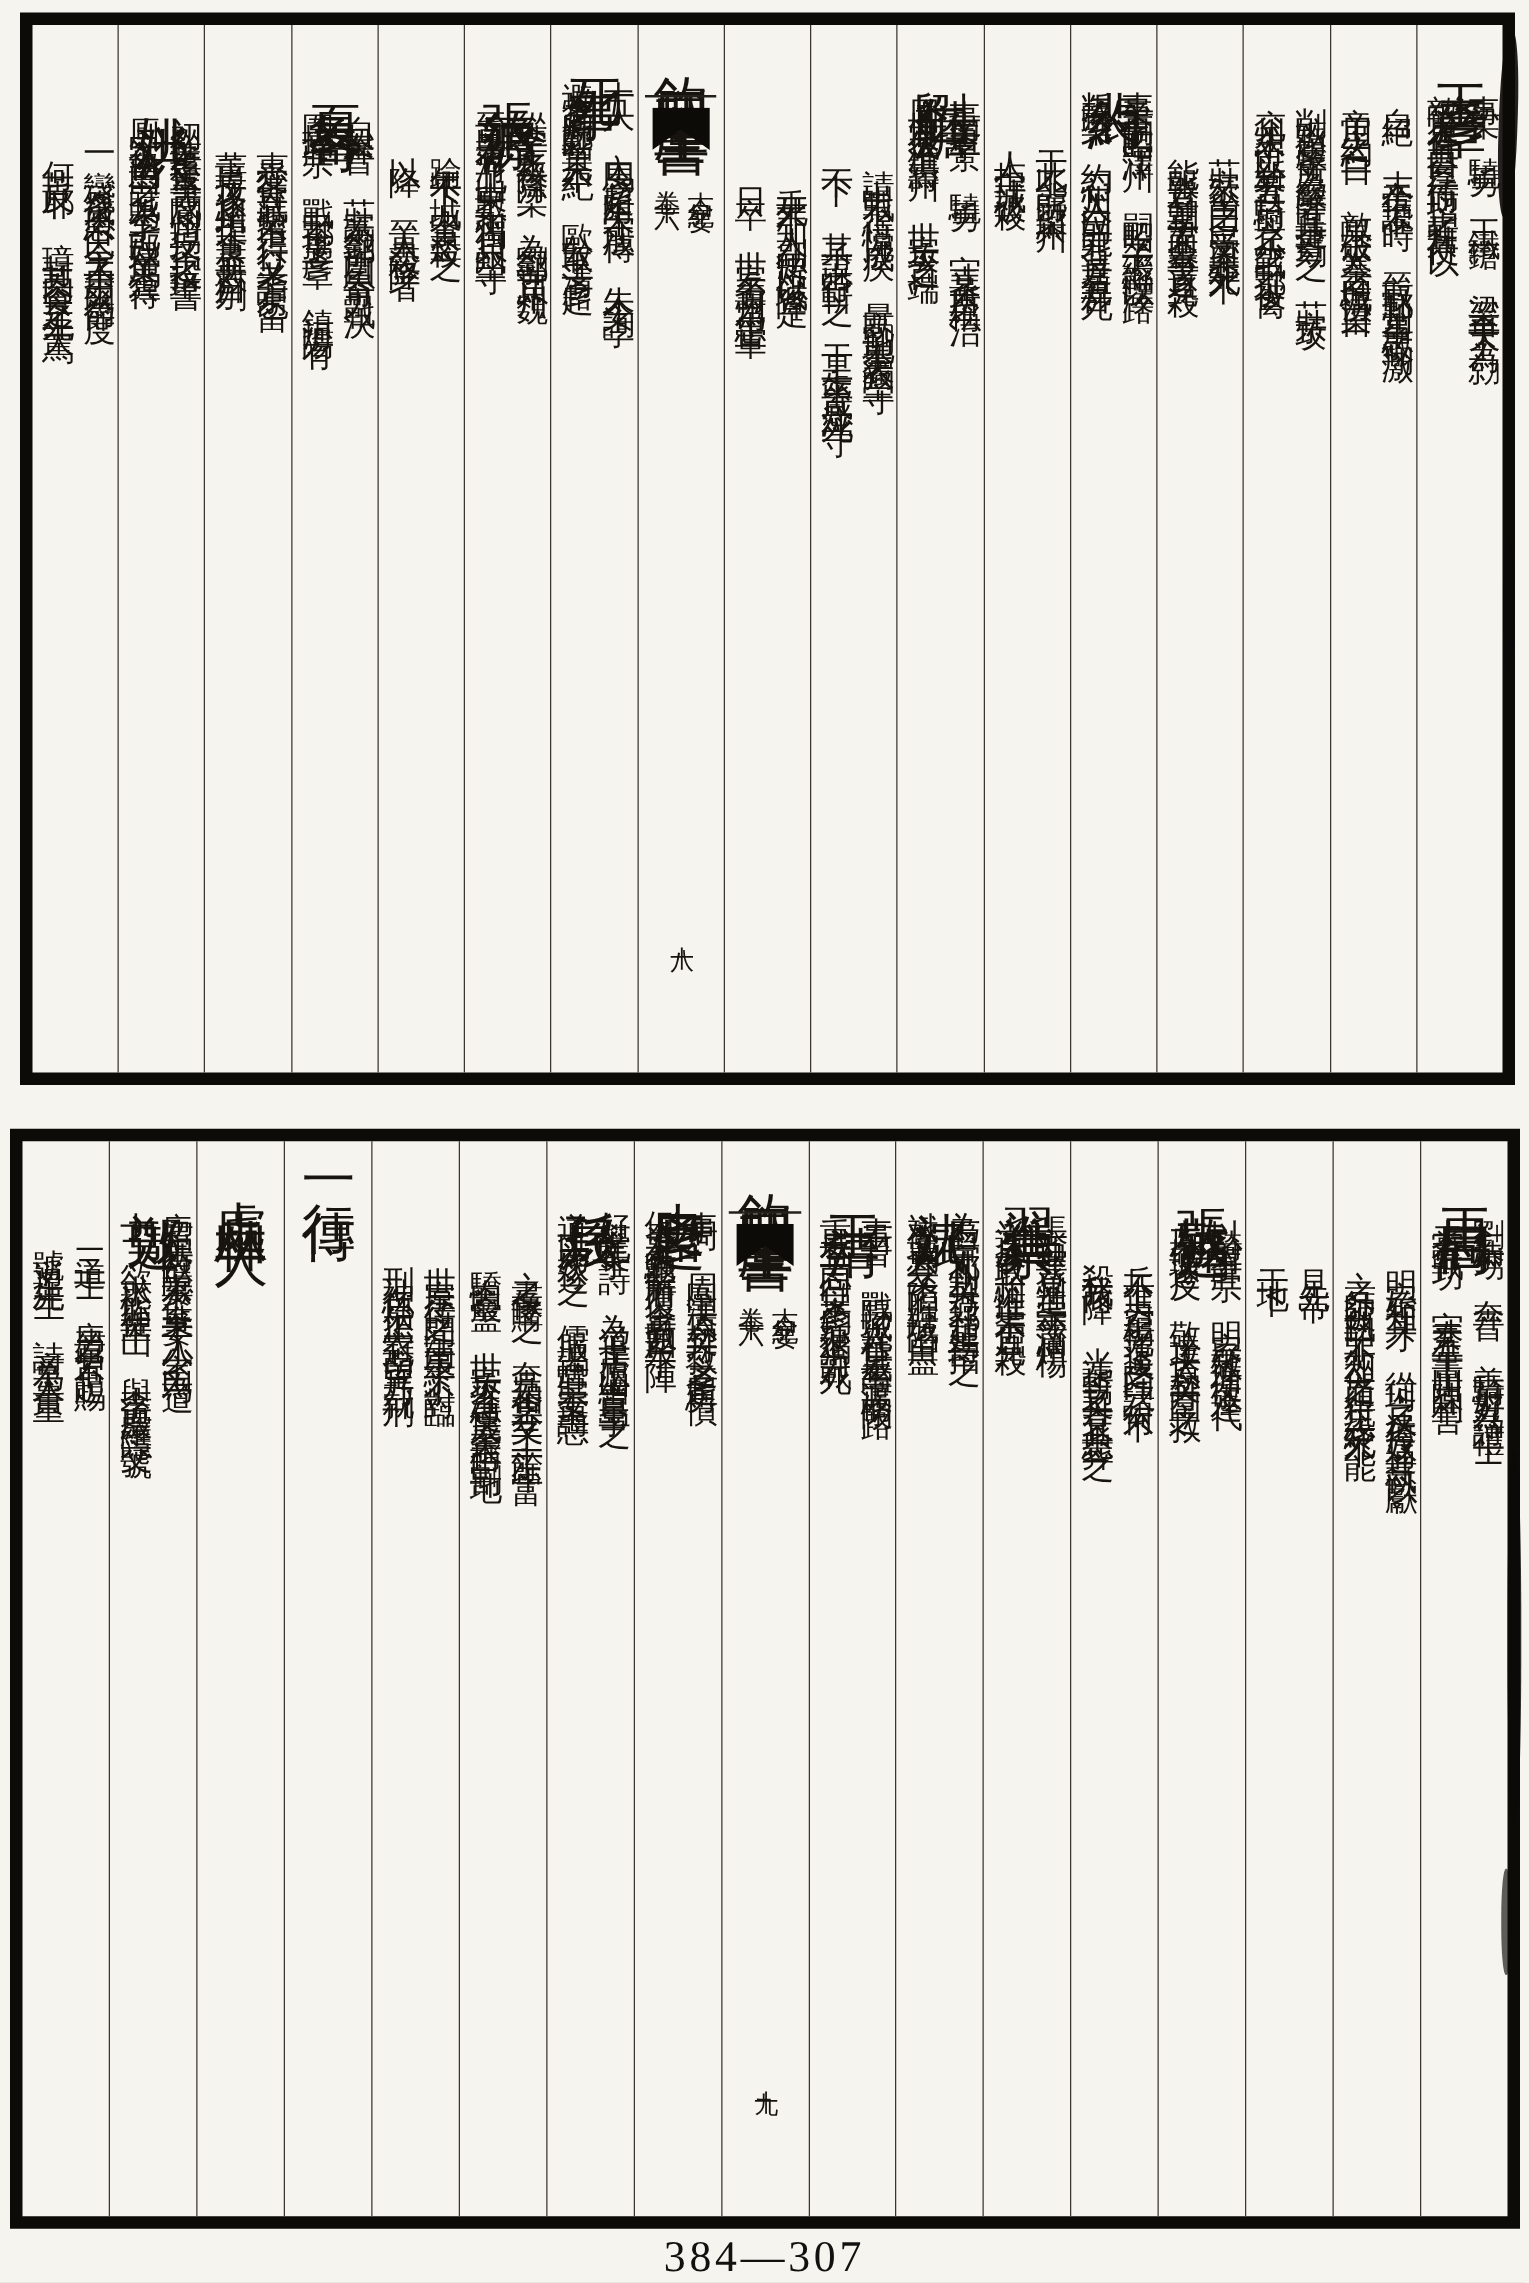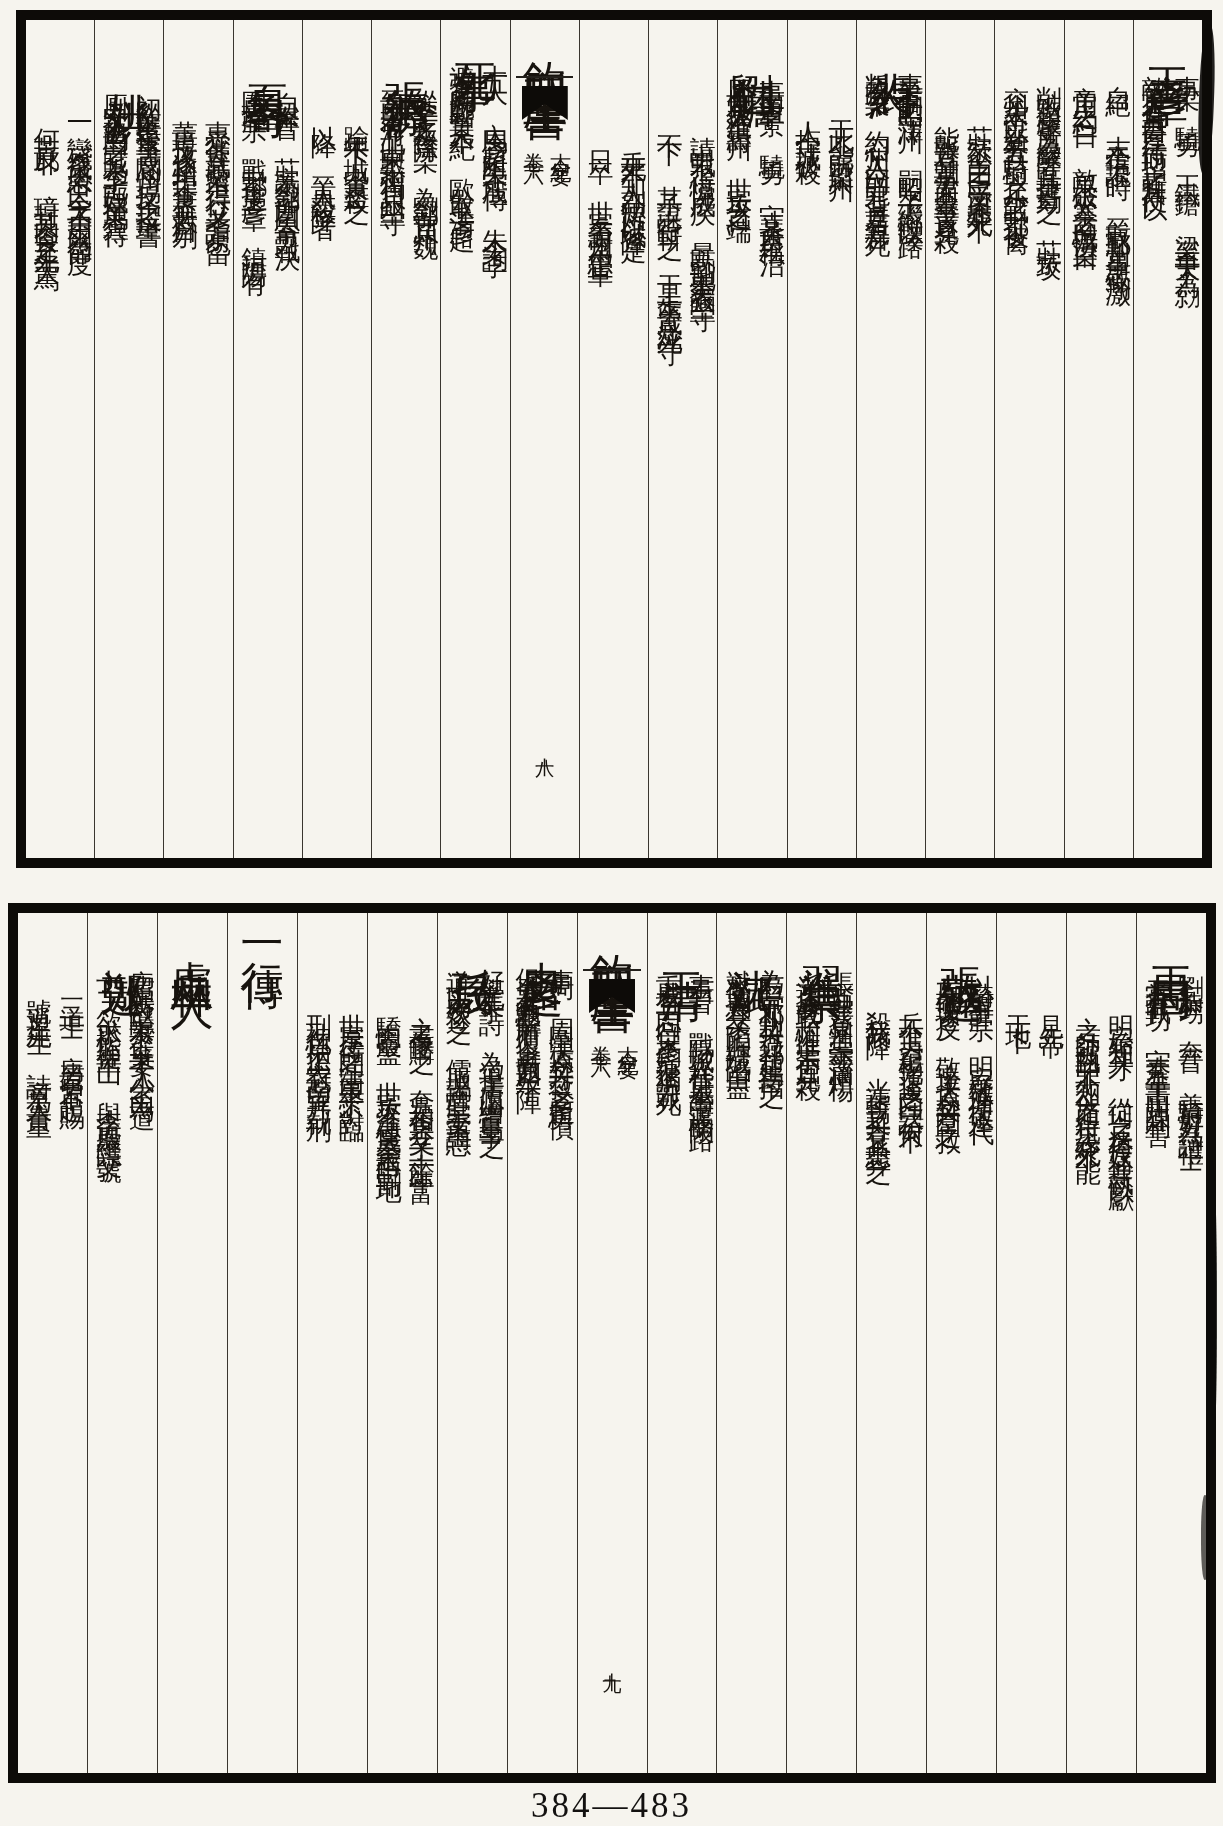--- a/index.html
+++ b/index.html
@@ -302,18 +302,18 @@
     </div>
   </div>
       <div class="column" style="padding-top: 65px;">
 
     <div class="note">
       <div class="sub sub-r">三道士　唐晉召皆不起賜</div>
       <div class="sub sub-l">號逍遥先生　詩章為人貴重</div>
     </div>
   </div>
     </div>
-  <div class="page-number">384—483</div>
+  <div class="page-number">384—307</div>
   <div class="artifact a1"></div>
   <div class="artifact a2"></div>
   <div class="artifact a3"></div>
   <div class="artifact a4"></div>
 </div>
 
 </body></html>

